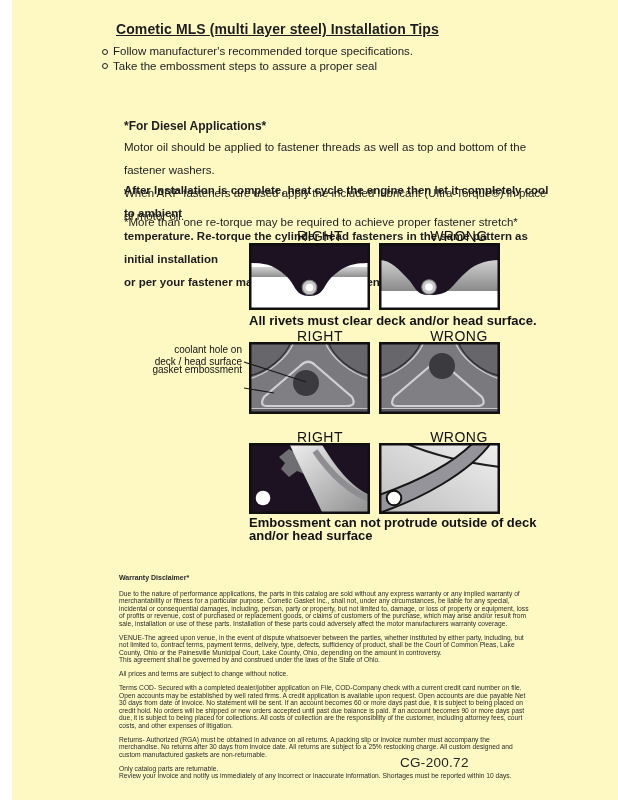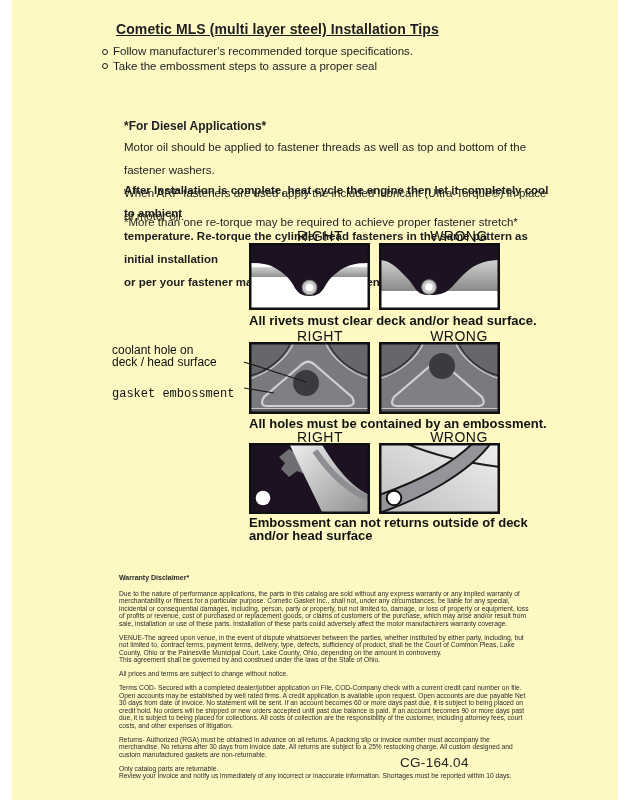--- a/index.html
+++ b/index.html
@@ -26,22 +26,22 @@
   .img-row{left:237px;display:flex;gap:9px;}
   .img-row svg{display:block;}
   .cap{left:237px;font-size:13px;font-weight:bold;white-space:pre-line;color:#111;}
   .cap1{top:313px;white-space:nowrap;}
   .cap2{top:416px;width:251px;text-align:center;white-space:nowrap;}
   .cap3{top:517px;line-height:12.5px;}
   .h1r{top:228px;} .i1r{top:243px;}
   .h2r{top:328px;} .i2r{top:342px;}
   .h3r{top:429px;} .i3r{top:443px;}
   
-  .callout{left:100px;width:130px;text-align:left;font-size:12px;line-height:12px;white-space:pre-line;color:#111;}
-  .co1{top:344px;} .co2{top:388px;font-family:Liberation Mono, monospace;}
+  .callout{left:100px;width:130px;text-align:right;font-size:10px;line-height:12px;white-space:pre-line;color:#111;}
+  .co1{top:344px;} .co2{top:364px;}
   .leader{left:108px;top:338px;pointer-events:none;z-index:5;}
   
   .legal{left:107px;top:574px;width:410px;font-size:6.7px;line-height:7.5px;color:#2a2a2a;}
   .legal h3{font-size:7px;margin:0 0 8px 0;}
   .legal p{margin:0 0 6.5px 0;white-space:pre-line;}
   .partnum{left:388px;top:755px;font-size:13.5px;color:#222;letter-spacing:.3px;}
 </style>
 </head>
 <body>
 
@@ -137,21 +137,20 @@
       <path d="M45,0 C39,15 21,31 0,37" fill="none" stroke="#d0d0d0" stroke-width="1.3"></path>
       <path d="M121,0 L79,0 C85,15 102,30 121,34 Z" fill="#67666b" stroke="#2f2e33" stroke-width="1.3"></path>
       <path d="M76,0 C82,15 100,31 121,37" fill="none" stroke="#d0d0d0" stroke-width="1.3"></path>
       <path d="M18,64 L98,64 Q108,64 103,55 L66,23 Q59,16 51,24 L15,55 Q10,64 18,64 Z" fill="#807f84" stroke="#d0d0d0" stroke-width="2.2"></path>
       <circle cx="63" cy="24" r="13" fill="#3b3a3f"></circle>
       <rect y="66.5" width="121" height="5.5" fill="#5b5a60"></rect>
       <line x1="2" y1="66.5" x2="119" y2="66.5" stroke="#c6c6c6" stroke-width="1"></line>
       <rect x="1.25" y="1.25" width="118.5" height="69.5" fill="none" stroke="#101010" stroke-width="2.5"></rect>
     </svg>
   </div>
-  <div class="abs cap cap2">All holes must be contained by an embossment.</div>
 
   <div class="abs hdr-row h3r">
     <div>RIGHT</div>
     <div>WRONG</div>
   </div>
   <div class="abs img-row i3r">
     <svg width="121" height="71" viewBox="0 0 121 71">
       <defs>
         <linearGradient id="band3" x1="0" y1="0" x2="1" y2="1">
           <stop offset="0" stop-color="#f0f0f0"></stop>
@@ -172,30 +171,30 @@
             <stop offset="1" stop-color="#bdbdbd"></stop>
         </linearGradient>
       </defs>
       <rect width="121" height="71" fill="url(#bg4)"></rect>
       <path d="M26,0 C58,14 90,20 121,24" fill="none" stroke="#1c1c1c" stroke-width="2"></path>
       <path d="M0,52 C34,40 72,22 94,0 L112,0 C90,30 42,56 0,70 Z" fill="#95949a" stroke="#151515" stroke-width="2"></path>
       <circle cx="15" cy="55" r="7.3" fill="#ffffff" stroke="#101010" stroke-width="2"></circle>
       <rect x="1.25" y="1.25" width="118.5" height="68.5" fill="none" stroke="#101010" stroke-width="2.5"></rect>
     </svg>
   </div>
-  <div class="abs cap cap3">Embossment can not returns outside of deck
+  <div class="abs cap cap3">Embossment can not protrude outside of deck
 and/or head surface</div>
 
   <div class="abs legal">
     <h3>Warranty Disclaimer*</h3>
     <p>Due to the nature of performance applications, the parts in this catalog are sold without any express warranty or any implied warranty of merchantability or fitness for a particular purpose.  Cometic Gasket Inc., shall not, under any circumstances, be liable for any special, incidental or consequential damages, including, person, party or property, but not limited to, damage, or loss of property or equipment, loss of profits or revenue, cost of purchased or replacement goods, or claims of customers of the purchase, which may arise and/or result from sale, installation or use of these parts.  Installation of these parts could adversely affect the motor manufacturers warranty coverage.</p>
     <p>VENUE-The agreed upon venue, in the event of dispute whatsoever between the parties, whether instituted by either party, including, but not limited to, contract terms, payment terms, delivery, type, defects, sufficiency of product, shall be the Court of Common Pleas, Lake County, Ohio or the Painesville Municipal Court, Lake County, Ohio, depending on the amount in controversy.
 This agreement shall be governed by and construed under the laws of the State of Ohio.</p>
     <p>All prices and terms are subject to change without notice.</p>
     <p>Terms COD- Secured with a completed dealer/jobber application on File, COD-Company check with a current credit card number on file.  Open accounts may be established by well rated firms.  A credit application is available upon request.  Open accounts are due payable Net 30 days from date of invoice.  No statement will be sent.  If an account becomes 60 or more days past due, it is subject to being placed on credit hold.  No orders will be shipped or new orders accepted until past due balance is paid.  If an account becomes 90 or more days past due, it is subject to being placed for collections.  All costs of collection are the responsibility of the customer, including attorney fees, court costs, and other expenses of litigation.</p>
     <p>Returns- Authorized (RGA) must be obtained in advance on all returns.  A packing slip or invoice number must accompany the merchandise.  No returns after 30 days from invoice date.  All returns are subject to a 25% restocking charge.  All custom designed and custom manufactured gaskets are non-returnable.</p>
     <p>Only catalog parts are returnable.
 Review your invoice and notify us immediately of any incorrect or inaccurate information.  Shortages must be reported within 10 days.</p>
   </div>
 
-  <div class="abs partnum">CG-164.04</div>
+  <div class="abs partnum">CG-200.72</div>
 
 </div>
 
 </body></html>

